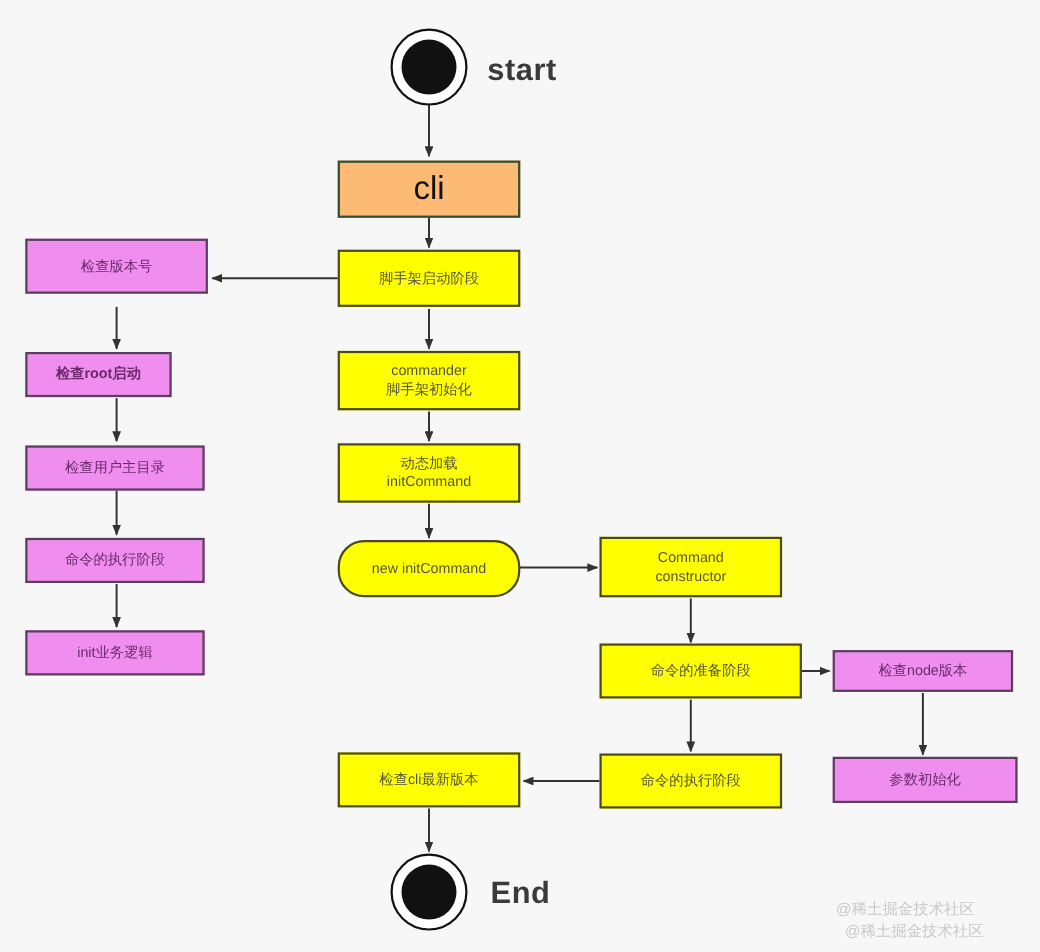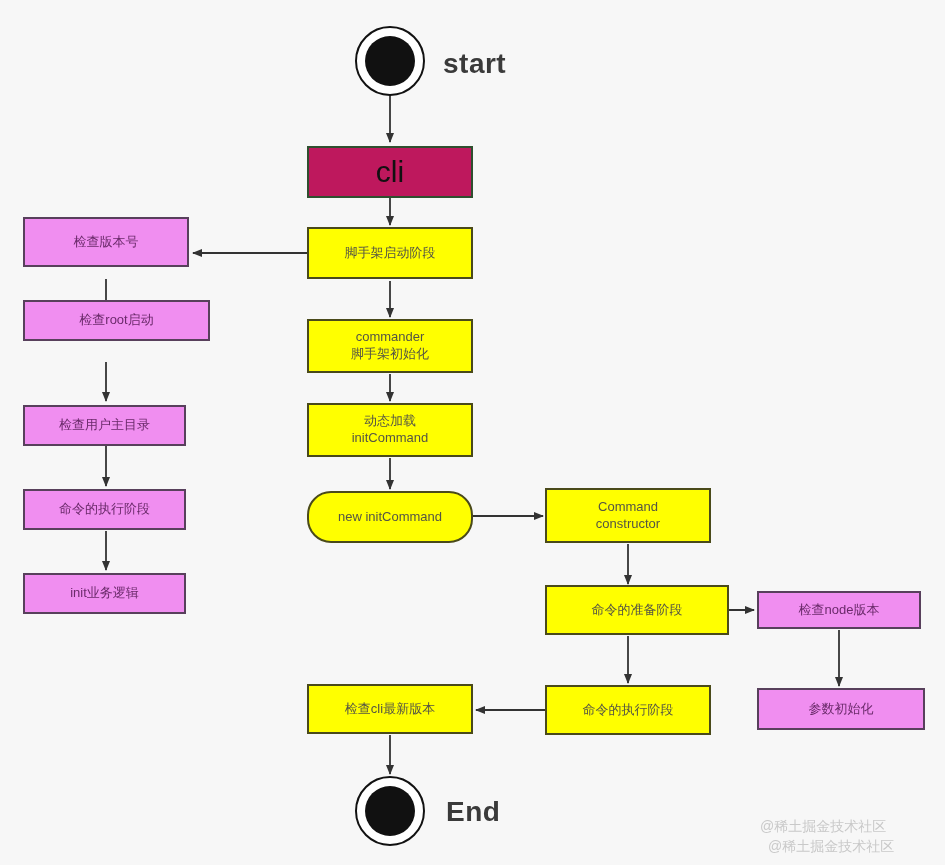--- a/index.html
+++ b/index.html
@@ -41,21 +41,21 @@
     color: #555544;
     font-size: 13px;
   }
   .node-pink {
     background: #f08ef0;
     border: 2px solid #58405c;
     color: #6a2a6a;
     font-size: 13px;
   }
   .node-green {
-    background: #be185d;
+    background: #fdba74;
     border: 2px solid #2f4f2f;
     color: #111111;
     font-size: 30px;
     font-weight: 400;
   }
   .terminal {
     position: absolute;
     border-radius: 50%;
     background: #ffffff;
     border: 2px solid #111111;
@@ -134,21 +134,21 @@
 constructor</div>
 
   <div class="node node-yellow" style="left:545px; top:585px; width:184px; height:50px;">命令的准备阶段</div>
 
   <div class="node node-yellow" style="left:545px; top:685px; width:166px; height:50px;">命令的执行阶段</div>
 
   <div class="node node-yellow" style="left:307px; top:684px; width:166px; height:50px;">检查cli最新版本</div>
 
   <div class="node node-pink" style="left:23px; top:217px; width:166px; height:50px;">检查版本号</div>
 
-  <div class="node node-pink" style="left:23px; top:300px; width:187px; height:41px;">检查root启动</div>
+  <div class="node node-pink" style="left:23px; top:320px; width:133px; height:41px;font-weight:bold;">检查root启动</div>
 
   <div class="node node-pink" style="left:23px; top:405px; width:163px; height:41px;">检查用户主目录</div>
 
   <div class="node node-pink" style="left:23px; top:489px; width:163px; height:41px;">命令的执行阶段</div>
 
   <div class="node node-pink" style="left:23px; top:573px; width:163px; height:41px;">init业务逻辑</div>
 
   <div class="node node-pink" style="left:757px; top:591px; width:164px; height:38px;">检查node版本</div>
 
   <div class="node node-pink" style="left:757px; top:688px; width:168px; height:42px;">参数初始化</div>

